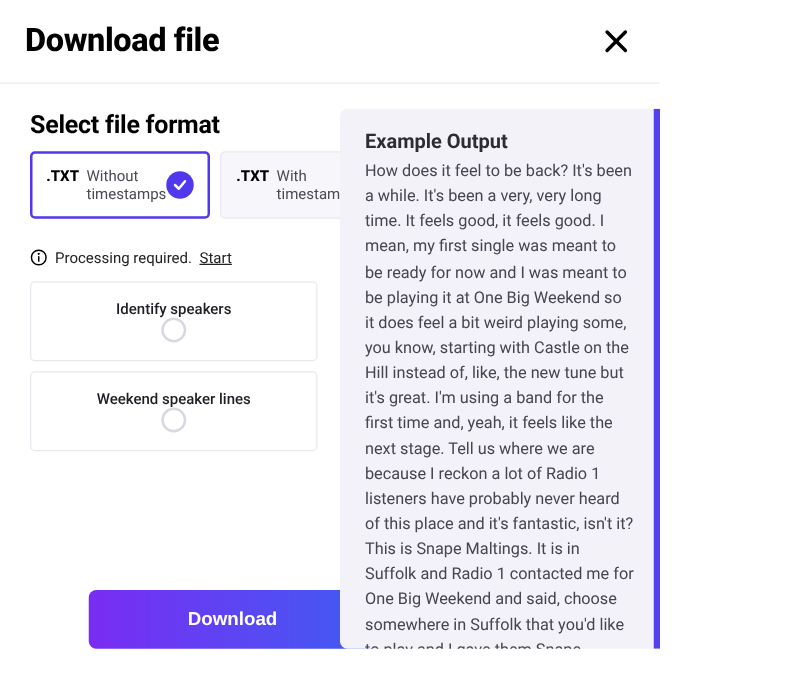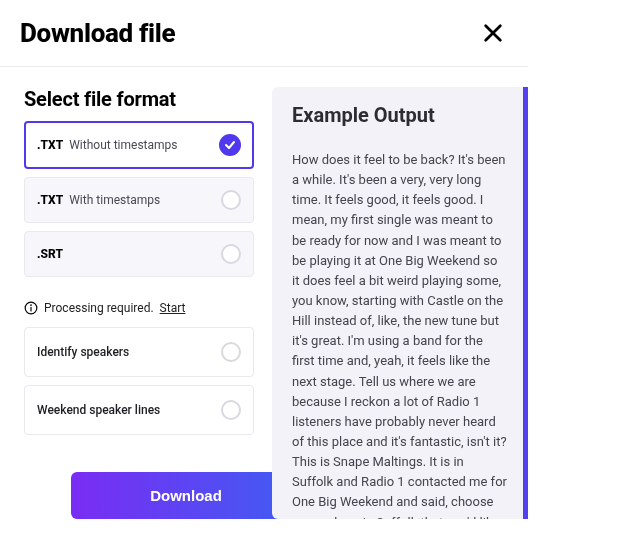--- a/index.html
+++ b/index.html
@@ -19,21 +19,21 @@
   }
   .header h1 { font-size: 26px; font-weight: 800; letter-spacing: -0.3px; }
   .close-btn { background: none; border: none; cursor: pointer; padding: 4px; }
   .close-btn svg { width: 22px; height: 22px; display: block; }
   .content { flex: 1; display: flex; padding: 20px 0 20px 24px; overflow: hidden; }
   .left { width: 230px; flex: none; display: flex; flex-direction: column; }
   .right { flex: 1; margin-left: 18px; min-width: 0; position: relative; }
   .section-title {
     font-size: 20px; font-weight: 700; letter-spacing: -0.2px; margin-bottom: 10px;
   }
-  .option-list { display: flex; flex-direction: column; gap: 8px; margin-bottom: 24px; justify-content: space-between; }
+  .option-list { display: flex; flex-direction: row; gap: 8px; margin-bottom: 24px; justify-content: space-between; }
   .option {
     display: flex; align-items: center; justify-content: space-between;
     padding: 12px 12px;
     border: 1px solid #e8e8ee;
     background: #f6f6fb;
     border-radius: 4px;
     cursor: pointer;
   }
   .option.selected {
     border: 2px solid #5038ed;
@@ -52,42 +52,42 @@
     width: 22px; height: 22px; border-radius: 50%;
     background: #5038ed; display: flex; align-items: center; justify-content: center;
     flex: none;
   }
   .radio-checked svg { width: 12px; height: 12px; display: block; }
   .proc-line { display: flex; align-items: center; gap: 6px; font-size: 12px; color: #222; margin-bottom: 12px; }
   .proc-line .start { text-decoration: underline; cursor: pointer; }
   .toggle-row {
     display: flex; align-items: center; justify-content: space-between;
     padding: 14px 12px; border: 1px solid #e8e8ee; background: #fff; border-radius: 4px;
-    font-size: 12px; font-weight: 500; color: #1e1e24; margin-bottom: 8px;
+    font-size: 12px; font-weight: 500; color: #1e1e24; margin-bottom: 8px; flex-direction: column;
   }
   .download-btn {
     margin-top: auto;
     width: 100%; padding: 15px 0; border: none; border-radius: 6px;
     background: linear-gradient(90deg, #7a2cf3 0%, #3f5df2 100%);
     color: #fff; font-size: 15px; font-weight: 700; cursor: pointer; margin-left: 47px;
   }
   .preview {
     background: #f3f2f8;
     border-radius: 6px 0 0 6px;
     height: 100%;
     padding: 16px 20px 0 20px;
     overflow: hidden;
     position: relative;
   }
   .preview::after {
     content: "";
     position: absolute; top: 0; right: 0; width: 5px; height: 100%;
     background: #5540ee;
   }
-  .preview h2 { font-size: 20px; font-weight: 700; color: #2c2c33; margin-bottom: 23px; }
+  .preview h2 { font-size: 16px; font-weight: 700; color: #2c2c33; margin-bottom: 6px; }
   .preview p {
     font-size: 13px; line-height: 1.55; color: #45454f;
   }
   .info-icon svg { width: 14px; height: 14px; display: block; }
 </style>
 </head>
 <body>
 
 <div class="modal">
   <div class="header">

